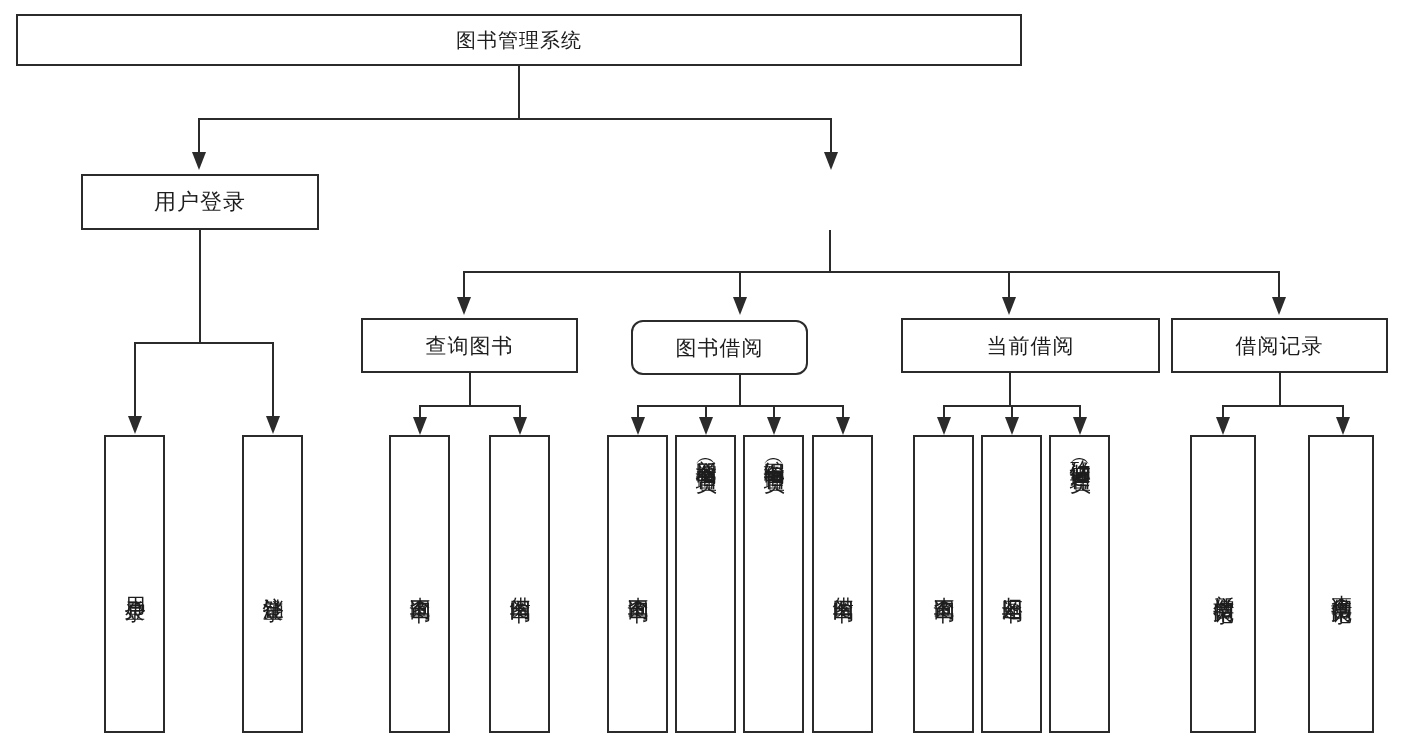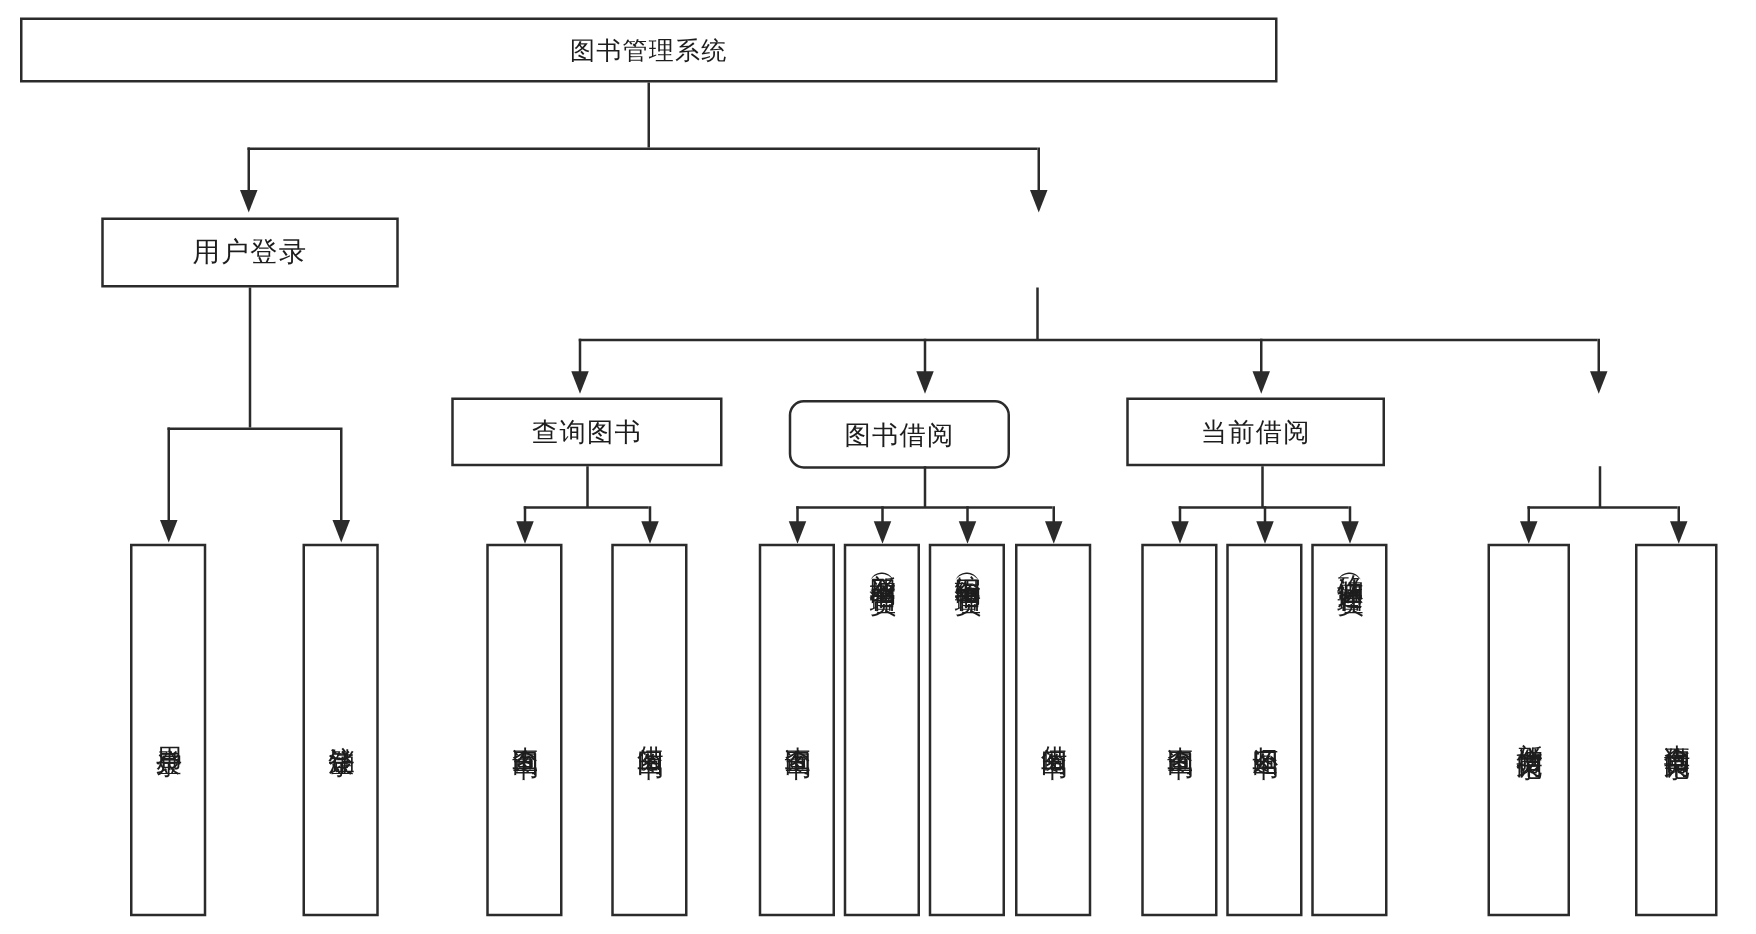--- a/index.html
+++ b/index.html
@@ -130,22 +130,25 @@
   <div class="arrow" style="left:1002px; top:297px;"></div>
   <div class="vline" style="left:1278px; top:271px; height:28px;"></div>
   <div class="arrow" style="left:1272px; top:297px;"></div>
 
   <div class="node lvl2" style="left:361px; top:318px; width:217px; height:55px;">
     <span>查询图书</span>
   </div>
   <div class="node lvl2" style="left:631px; top:320px; width:177px; height:55px;border-radius:12px;">
     <span>图书借阅</span>
   </div>
-  <div class="node lvl2" style="left:901px; top:318px; width:207px; height:55px;">
+  <div class="node lvl2" style="left:901px; top:318px; width:259px; height:55px;">
     <span>当前借阅</span>
+  </div>
+  <div class="node lvl2" style="left:1171px; top:318px; width:217px; height:55px;">
+    <span>借阅记录</span>
   </div>
 
   <div class="vline" style="left:469px; top:373px; height:33px;"></div>
   <div class="hline" style="left:419px; top:405px; width:100px;"></div>
   <div class="vline" style="left:419px; top:405px; height:14px;"></div>
   <div class="arrow" style="left:413px; top:417px;"></div>
   <div class="vline" style="left:519px; top:405px; height:14px;"></div>
   <div class="arrow" style="left:513px; top:417px;"></div>
 
   <div class="vline" style="left:739px; top:373px; height:33px;"></div>

